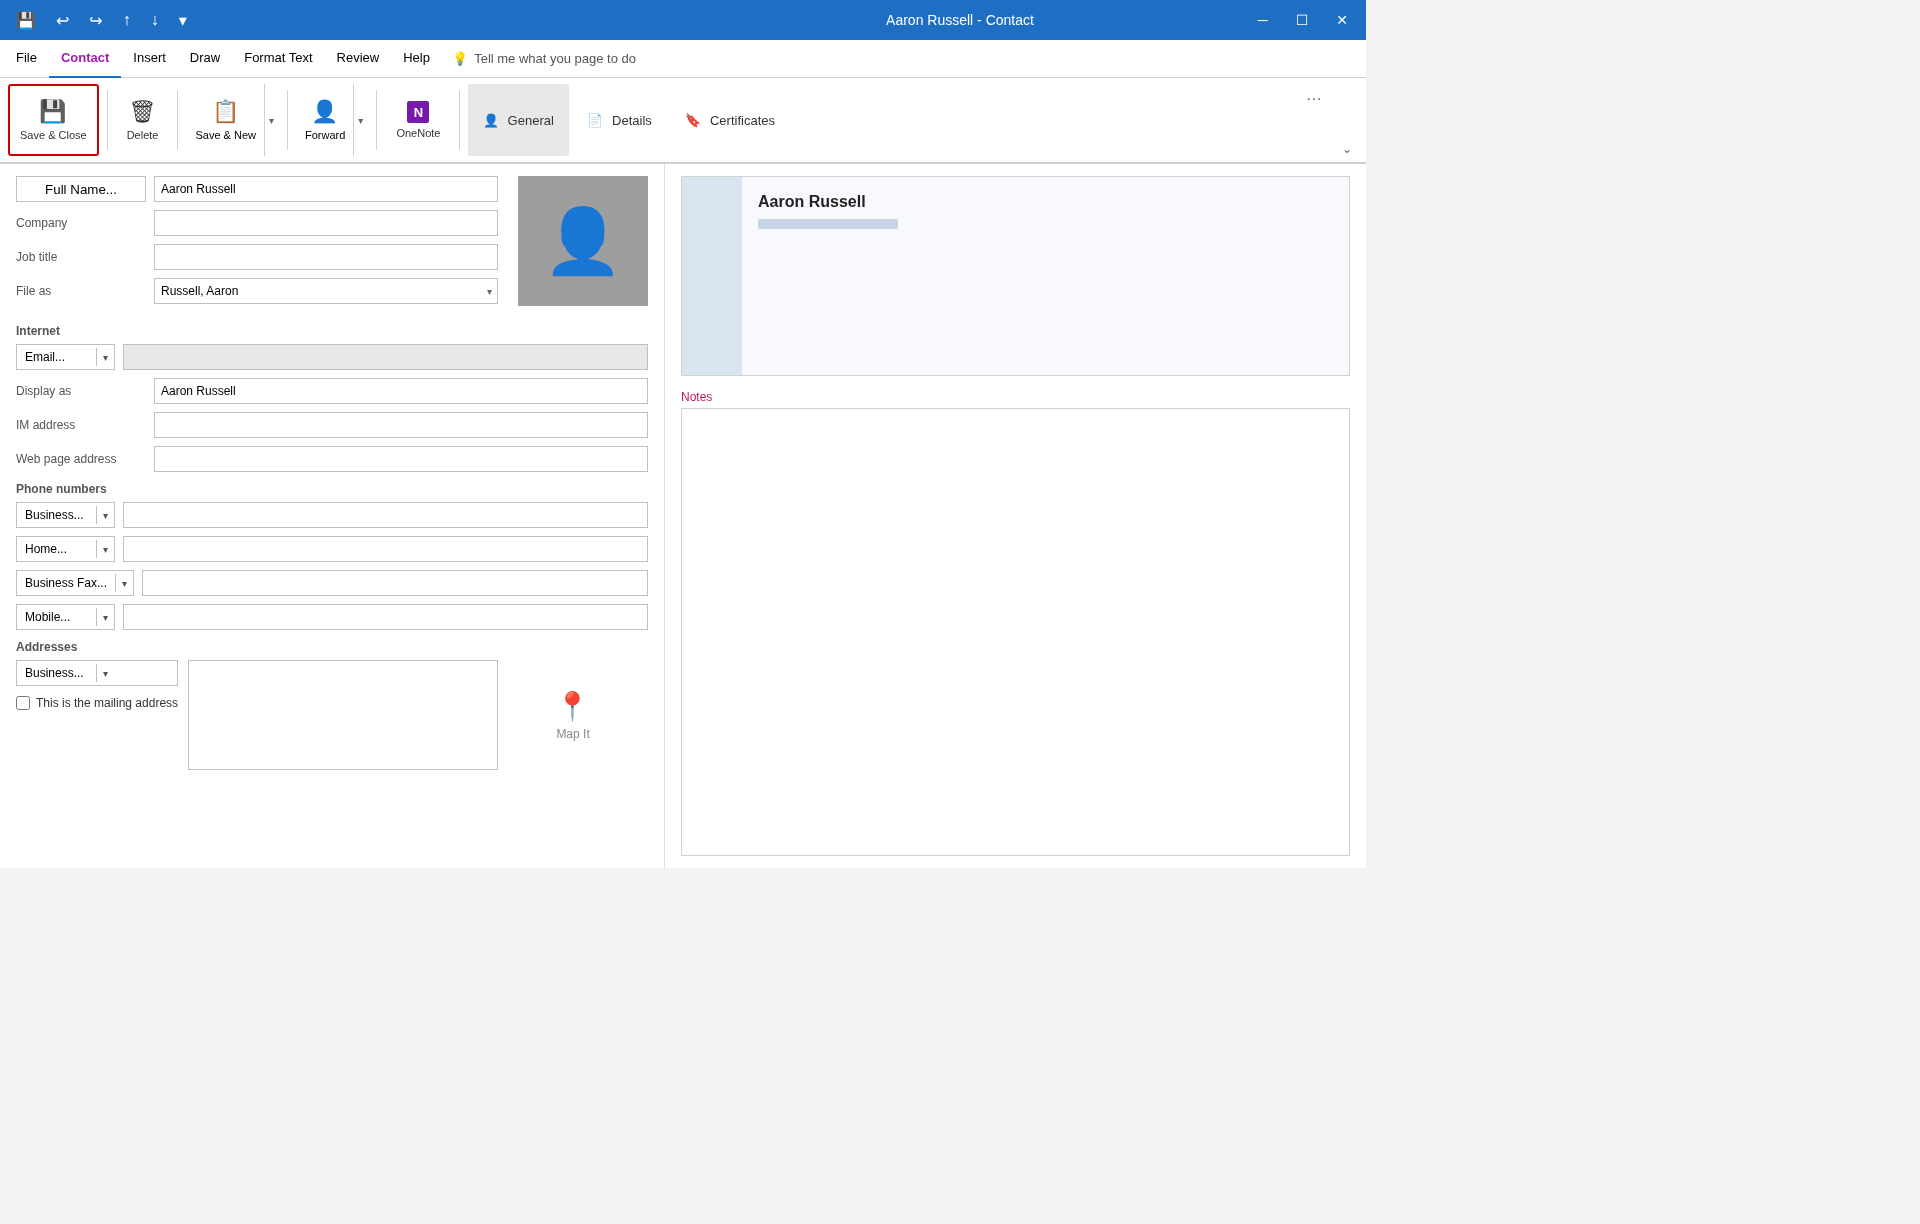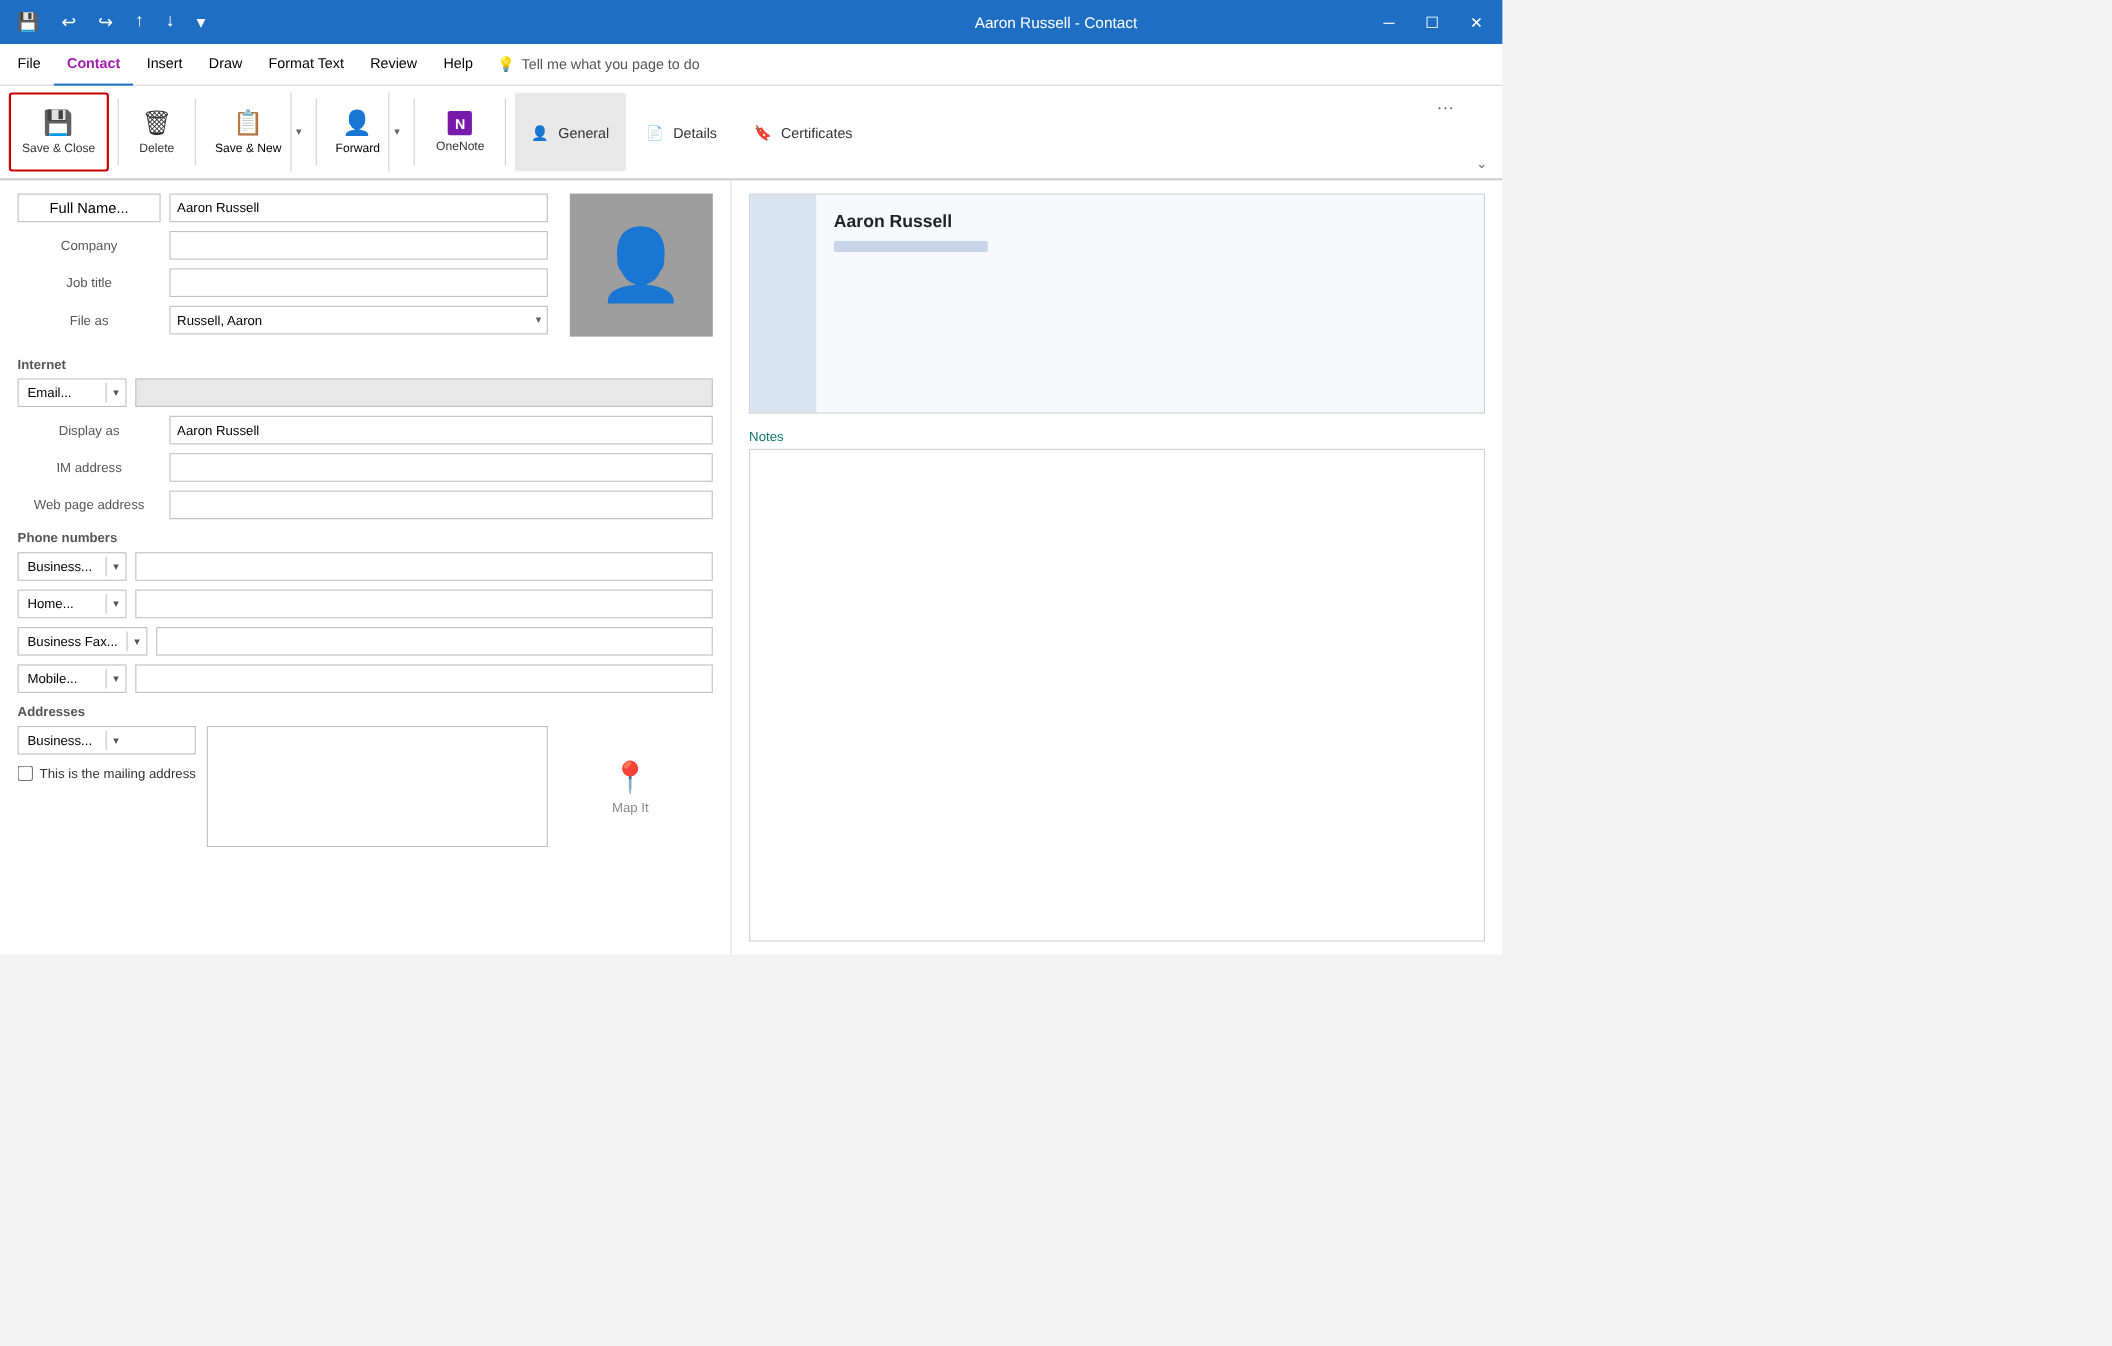--- a/index.html
+++ b/index.html
@@ -151,21 +151,21 @@
     .form-row {
       display: flex;
       align-items: center;
       margin-bottom: 8px;
       gap: 8px;
     }
     .form-label {
       width: 130px;
       font-size: 12px;
       color: #555;
-      text-align: center;
+      text-align: left;
       flex-shrink: 0;
     }
     .form-input {
       flex: 1;
       height: 26px;
       border: 1px solid #c0c0c0;
       padding: 2px 6px;
       font-size: 12px;
       outline: none;
     }
@@ -314,21 +314,21 @@
     }
     .card-email-blur {
       background: #c8d4e8;
       height: 10px;
       width: 140px;
       border-radius: 2px;
     }
 
     .notes-label {
       font-size: 12px;
-      color: #0f766e;
+      color: #be185d;
       margin-bottom: 4px;
     }
     .notes-area {
       flex: 1;
       border: 1px solid #d0d0d0;
       background: white;
       min-height: 400px;
     }
 
     

